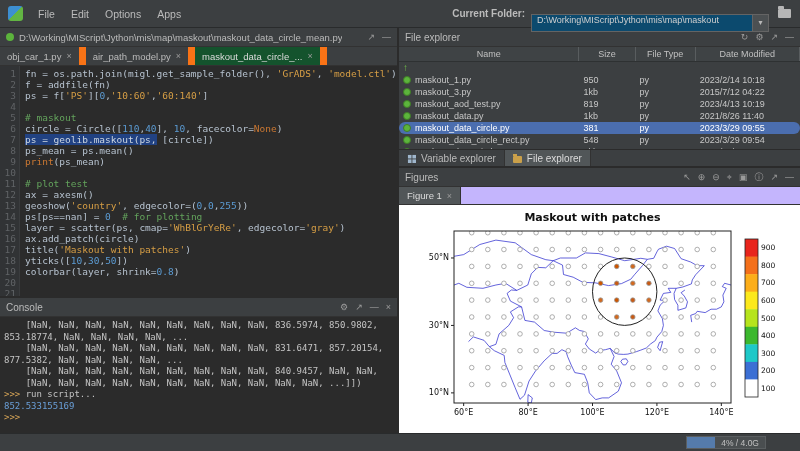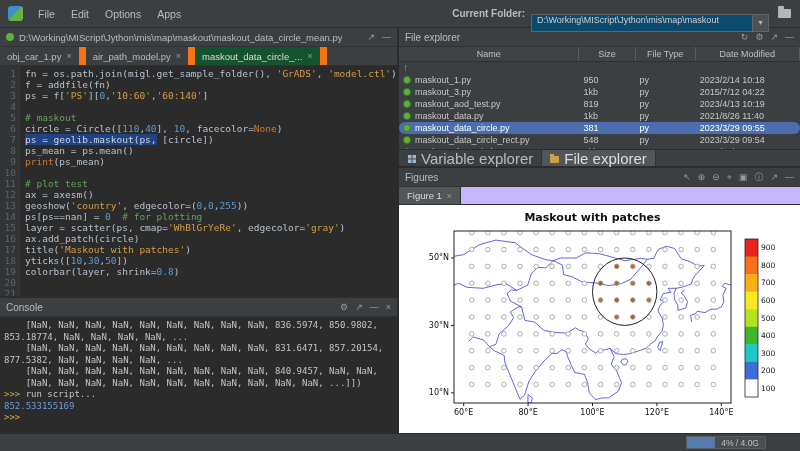--- a/index.html
+++ b/index.html
@@ -76,21 +76,21 @@
   .frow{display:flex;height:12px;align-items:center;color:#c7c7c7;cursor:default;}
   .frow.selected{background:#4b6eaf;color:#ffffff;border-radius:6px;}
   .fcol{padding:0 4px;overflow:hidden;white-space:nowrap;}
   .fc0{width:45%;display:flex;align-items:center;}
   .fc1{width:14%;}
   .fc2{width:15%;}
   .fc3{width:26%;}
   .ficon{width:8px;height:8px;border-radius:50%;background:#5cb43c;border:1px solid #3f7d27;margin-right:4px;flex:none;}
   .uparrow{color:#72c04a;font-weight:bold;font-size:10px;line-height:1;}
   .fe-tabs{height:17px;flex:none;display:flex;background:#3c3f41;border-top:1px solid #2b2b2b;}
-  .fe-tab{padding:0 8px;font-size:15px;color:#bbbbbb;display:flex;align-items:center;gap:5px;
+  .fe-tab{padding:0 8px;font-size:10px;color:#bbbbbb;display:flex;align-items:center;gap:5px;
     border-right:1px solid #323232;cursor:default;white-space:nowrap;}
   .fe-tab.active{background:#515658;color:#dcdcdc;}
   .mini-icon{width:9px;height:9px;display:inline-block;flex:none;}
   .mi-var{background-color:#9fb6cc;
     background-image:linear-gradient(#3c3f41 1px,transparent 1px),linear-gradient(90deg,#3c3f41 1px,transparent 1px);
     background-size:4.5px 4.5px;}
   .mi-file{position:relative;background:#caa04a;border-radius:1px;margin-top:2px;height:7px;}
   .mi-file::before{content:"";position:absolute;top:-2px;left:0;width:4px;height:2px;background:#caa04a;}
 
   

